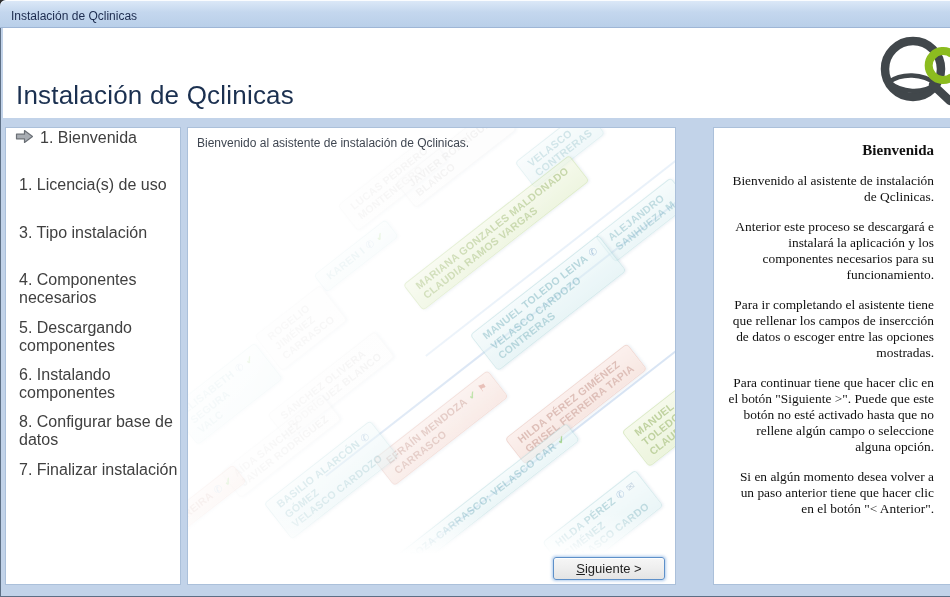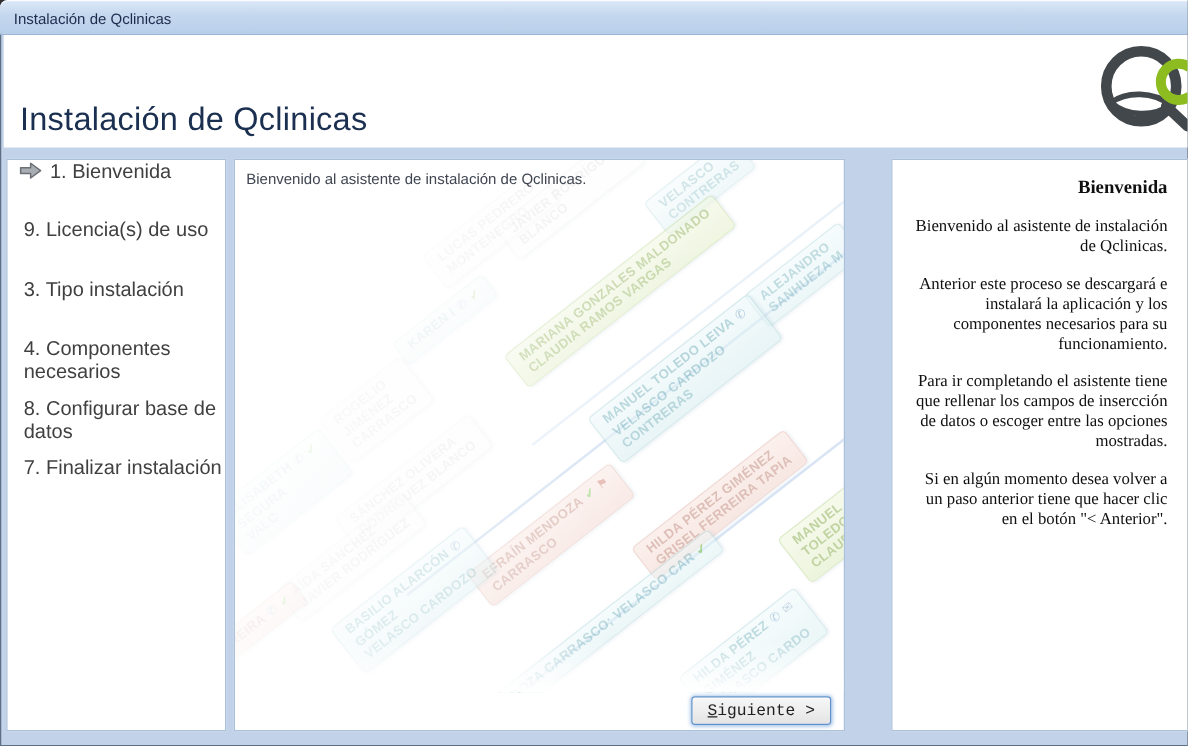--- a/index.html
+++ b/index.html
@@ -41,21 +41,21 @@
   .bgcard.white{background:#fbfbfb;border-color:#e9e9e9;color:#cfcdcd;}
   .ic{margin-left:4px;font-weight:normal;font-size:10px;}
   .ic-check{color:#6fbf3f;}.ic-phone{color:#7fa8cc;}.ic-pin{color:#cc7060;}.ic-mail{color:#93b1c9;}
   .intro{position:absolute;left:9px;top:7px;width:472px;z-index:5;font-size:12px;line-height:16px;color:#3f4651;}
   .intro p{margin:0 0 13px;}
   .next-btn{position:absolute;right:10px;bottom:4px;width:112px;height:23px;z-index:6;cursor:pointer;
             border:1px solid #5e90c9;border-radius:3px;
             background:linear-gradient(#f6f6f6,#efefef 45%,#e4e4e4);
             box-shadow:0 0 3px 1px rgba(110,160,220,.55),inset 0 1px 0 #fdfdfd;
             font-family:"Liberation Sans",sans-serif;padding:0;}
-  .btn-label{display:block;font-size:13px;color:#1f1f1f;font-family:Liberation Mono, monospace;}
+  .btn-label{display:block;font-size:13px;color:#1f1f1f;}
   .btn-label::first-letter{text-decoration:underline;}
   
   .help-inner{position:absolute;left:14px;top:10px;right:36px;font-family:"Liberation Serif",serif;color:#101010;}
   .help-title{font-size:15px;font-weight:bold;margin:4px 0 0;}
   .help-para{margin:14px 0 0;font-size:13.4px;line-height:16px;}
   .scrollbar{position:absolute;right:1px;top:1px;bottom:1px;width:17px;
              background:linear-gradient(to right,#fdfdfd,#f1f3f6);}
   .scroll-btn{position:absolute;left:0;width:17px;height:18px;display:flex;align-items:center;justify-content:center;cursor:pointer;}
   .scroll-btn.up{top:10px;}
   .scroll-btn.down{bottom:32px;}
@@ -88,27 +88,33 @@
     <div class="steps">
         <div class="side-item current">
           <span class="arrow">
             <svg width="19" height="15" viewBox="0 0 19 15">
               <path d="M1.5 5.2 h8 V1.6 L17.5 7.5 L9.5 13.4 V9.8 h-8 z" fill="#a8adb3" stroke="#6b7076" stroke-width="1.2" stroke-linejoin="round"></path>
             </svg>
           </span>
           <span class="side-label">1. Bienvenida</span>
         </div>
         <div class="side-item">
-          <span class="side-label">9. Licencia(s) de uso</span>
+          <span class="side-label">1. Licencia(s) de uso</span>
         </div>
         <div class="side-item">
           <span class="side-label">3. Tipo instalación</span>
         </div>
         <div class="side-item">
           <span class="side-label">4. Componentes necesarios</span>
+        </div>
+        <div class="side-item">
+          <span class="side-label">5. Descargando componentes</span>
+        </div>
+        <div class="side-item">
+          <span class="side-label">6. Instalando componentes</span>
         </div>
         <div class="side-item">
           <span class="side-label">8. Configurar base de datos</span>
         </div>
         <div class="side-item">
           <span class="side-label">7. Finalizar instalación</span>
         </div>
       </div>
   </div>
 
@@ -202,20 +208,21 @@
     </button>
   </div>
 
   <div class="panel help">
     <div class="help-inner">
       <div class="help-title">Bienvenida</div>
       <div>
           <p class="help-para">Bienvenido al asistente de instalación de Qclinicas.</p>
           <p class="help-para">Anterior este proceso se descargará e instalará la aplicación y los componentes necesarios para su funcionamiento.</p>
           <p class="help-para">Para ir completando el asistente tiene que rellenar los campos de insercción de datos o escoger entre las opciones mostradas.</p>
+          <p class="help-para">Para continuar tiene que hacer clic en el botón "Siguiente &gt;". Puede que este botón no esté activado hasta que no rellene algún campo o seleccione alguna opción.</p>
           <p class="help-para">Si en algún momento desea volver a un paso anterior tiene que hacer clic en el botón "&lt; Anterior".</p>
         </div>
     </div>
     <div class="scrollbar">
       <div class="scroll-btn up">
           <i class="chev up"></i>
         </div>
       <div class="scroll-btn down">
           <i class="chev down"></i>
         </div>

